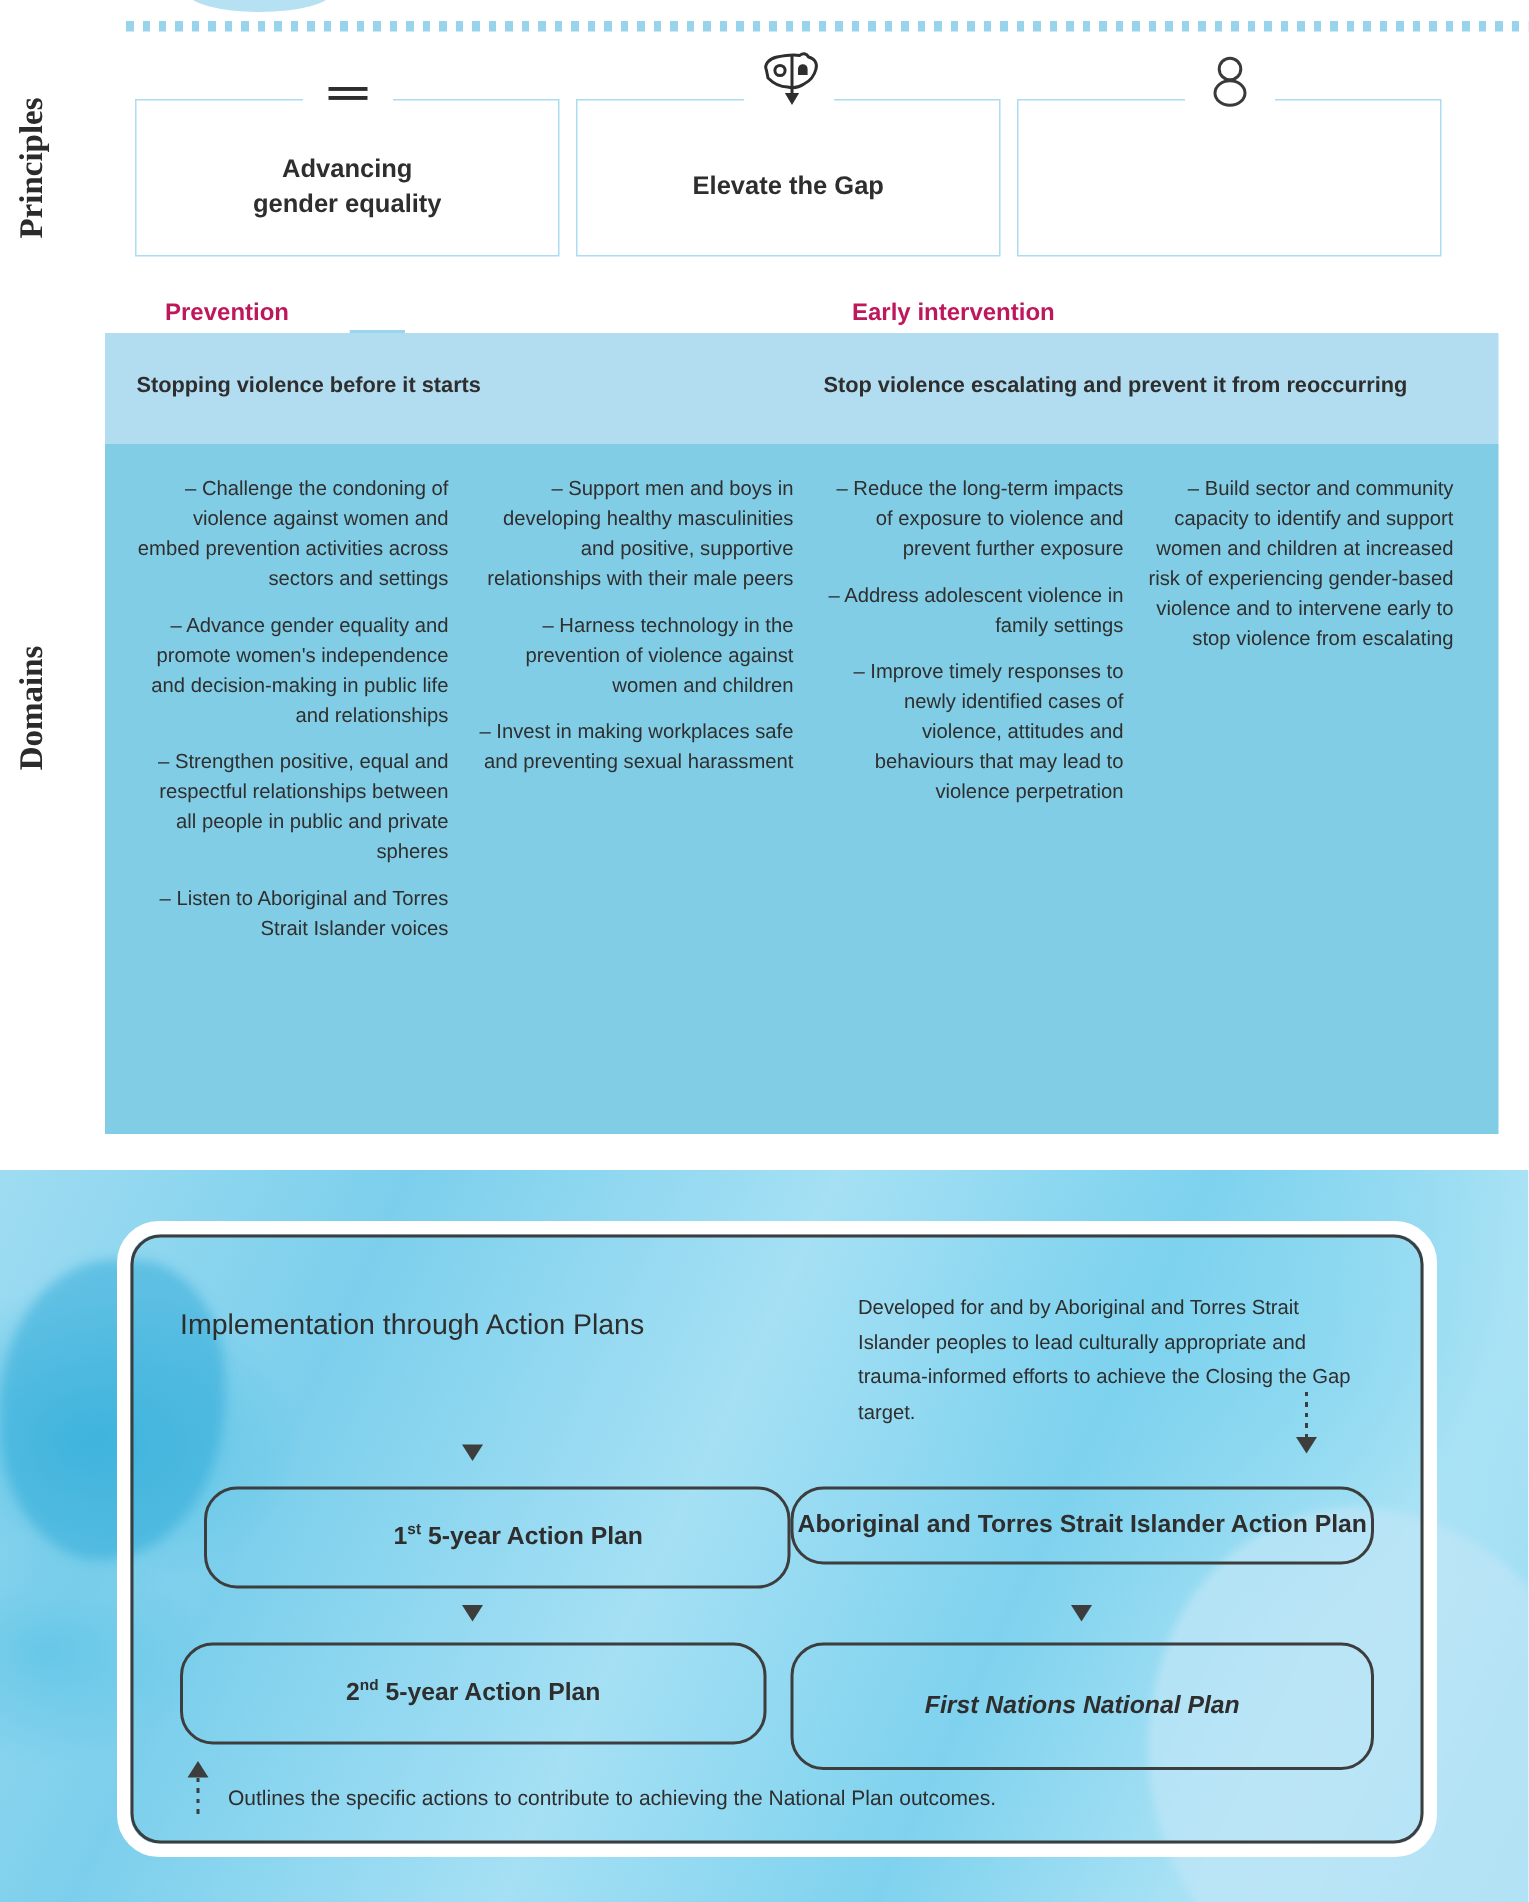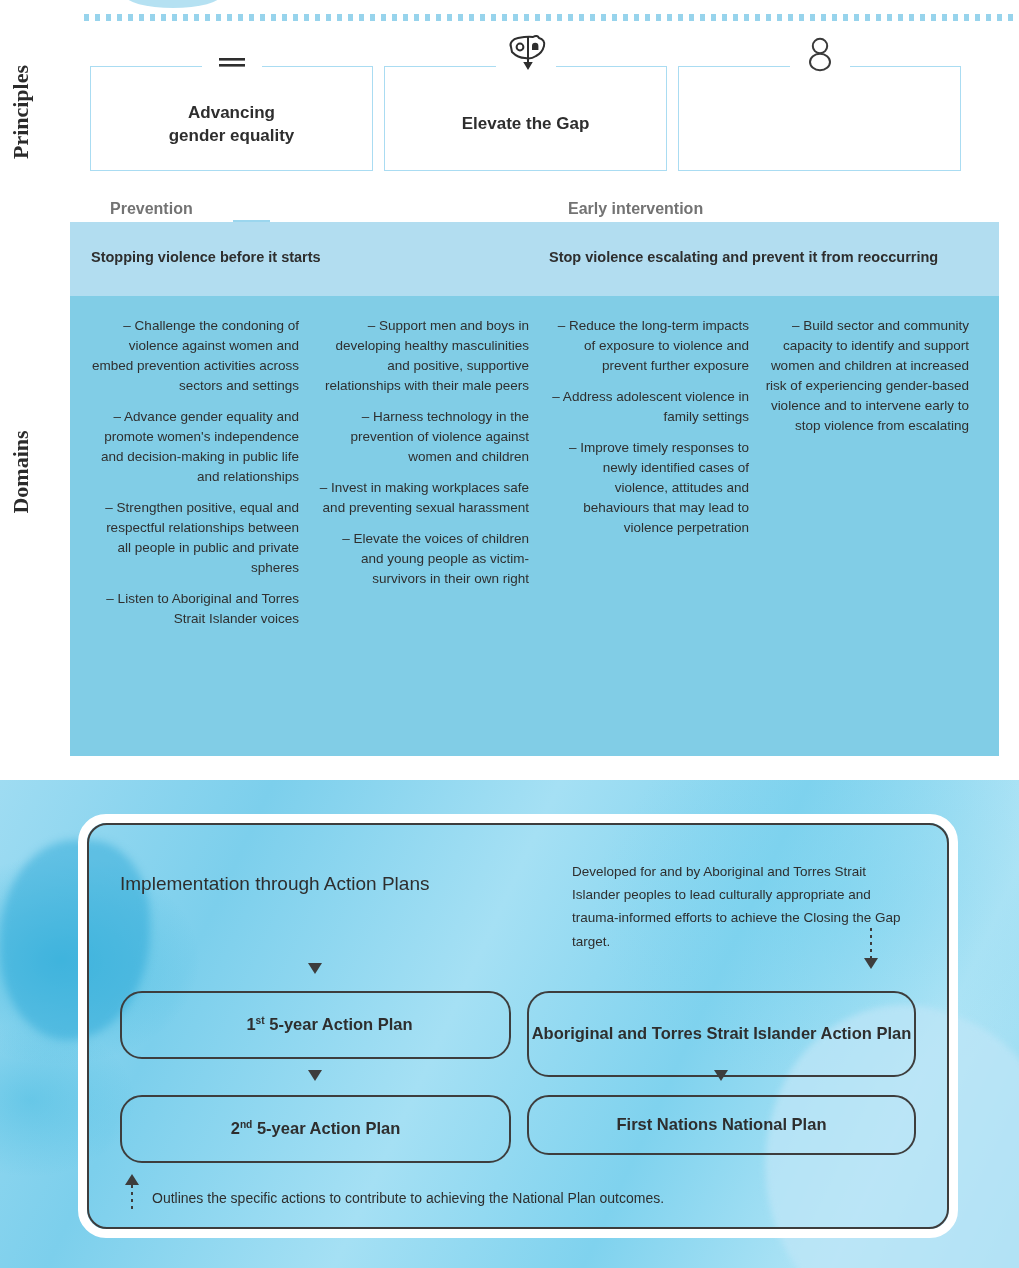--- a/index.html
+++ b/index.html
@@ -137,21 +137,21 @@
   .domain-tabs {
     position: relative;
     height: 0;
   }
   .domain-tab {
     position: absolute;
     bottom: 0;
     background: #ffffff;
     font-size: 16px;
     font-weight: bold;
-    color: #737373;
+    color: #be185d;
     padding: 0 16px 4px 20px;
     height: 26px;
     line-height: 26px;
     box-sizing: border-box;
   }
   #domain-tab-0 { left: 20px;  width: 143px; top: -26px; border-bottom: 2px solid #ffffff;}
   #domain-tab-1 { left: 478px; width: 207px; top: -26px; border-bottom: 2px solid #ffffff;}
   .tab-underline {
     position: absolute;
     height: 2px;
@@ -265,24 +265,24 @@
     border-radius: 22px;
     display: flex;
     align-items: center;
     justify-content: center;
     text-align: center;
     font-size: 16.5px;
     font-weight: bold;
     color: #2e2e2e;
     line-height: 1.45;
   }
-  #plan-0 { left: 120px; top: 991px; width: 391px; height: 68px; padding-left: 28px; }
-  #plan-1 { left: 527px; top: 991px; width: 389px; height: 86px; }
+  #plan-0 { left: 136px; top: 991px; width: 391px; height: 68px; padding-left: 28px; }
+  #plan-1 { left: 527px; top: 991px; width: 389px; height: 52px; }
   #plan-2 { left: 120px; top: 1095px; width: 391px; height: 68px; }
-  #plan-3 { left: 527px; top: 1095px; width: 389px; height: 60px; }
+  #plan-3 { left: 527px; top: 1095px; width: 389px; height: 85px; font-style: italic; }
 
   .arrow-down {
     position: absolute;
     width: 0; height: 0;
     border-left: 7px solid transparent;
     border-right: 7px solid transparent;
     border-top: 11px solid #3d3d3d;
   }
   #arrow-0 { left: 308px; top: 963px; }
   #arrow-1 { left: 714px; top: 1070px; }
@@ -401,21 +401,20 @@
     <div class="domain-col" id="domain-col-0">
         <p>– Challenge the condoning of violence against women and embed prevention activities across sectors and settings</p>
         <p>– Advance gender equality and promote women's independence and decision-making in public life and relationships</p>
         <p>– Strengthen positive, equal and respectful relationships between all people in public and private spheres</p>
         <p>– Listen to Aboriginal and Torres Strait Islander voices</p>
       </div>
     <div class="domain-col" id="domain-col-1">
         <p>– Support men and boys in developing healthy masculinities and positive, supportive relationships with their male peers</p>
         <p>– Harness technology in the prevention of violence against women and children</p>
         <p>– Invest in making workplaces safe and preventing sexual harassment</p>
-        <p>– Elevate the voices of children and young people as victim-survivors in their own right</p>
       </div>
     <div class="domain-col" id="domain-col-2">
         <p>– Reduce the long-term impacts of exposure to violence and prevent further exposure</p>
         <p>– Address adolescent violence in family settings</p>
         <p>– Improve timely responses to newly identified cases of violence, attitudes and behaviours that may lead to violence perpetration</p>
       </div>
     <div class="domain-col" id="domain-col-3">
         <p>– Build sector and community capacity to identify and support women and children at increased risk of experiencing gender-based violence and to intervene early to stop violence from escalating</p>
       </div>
   </div>

